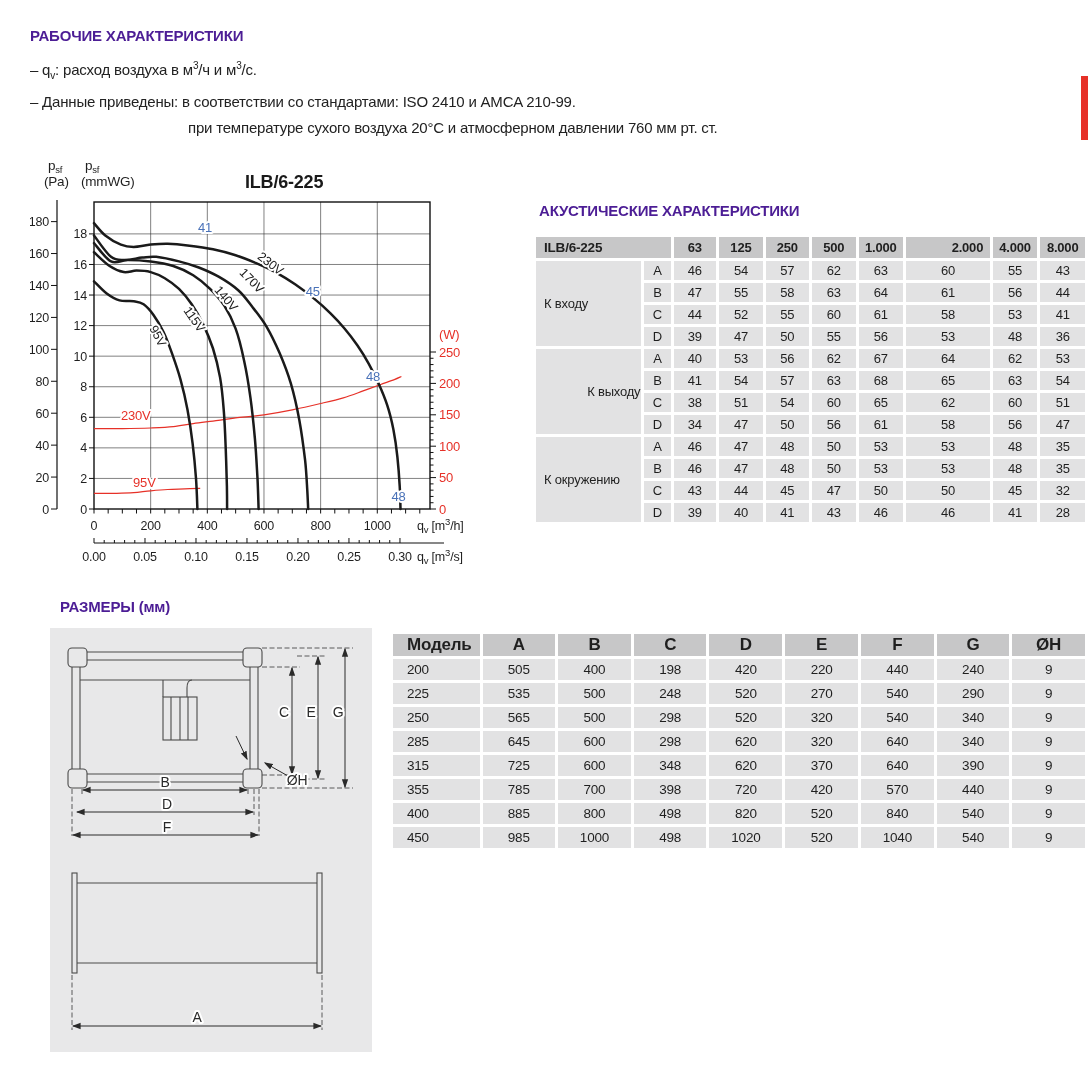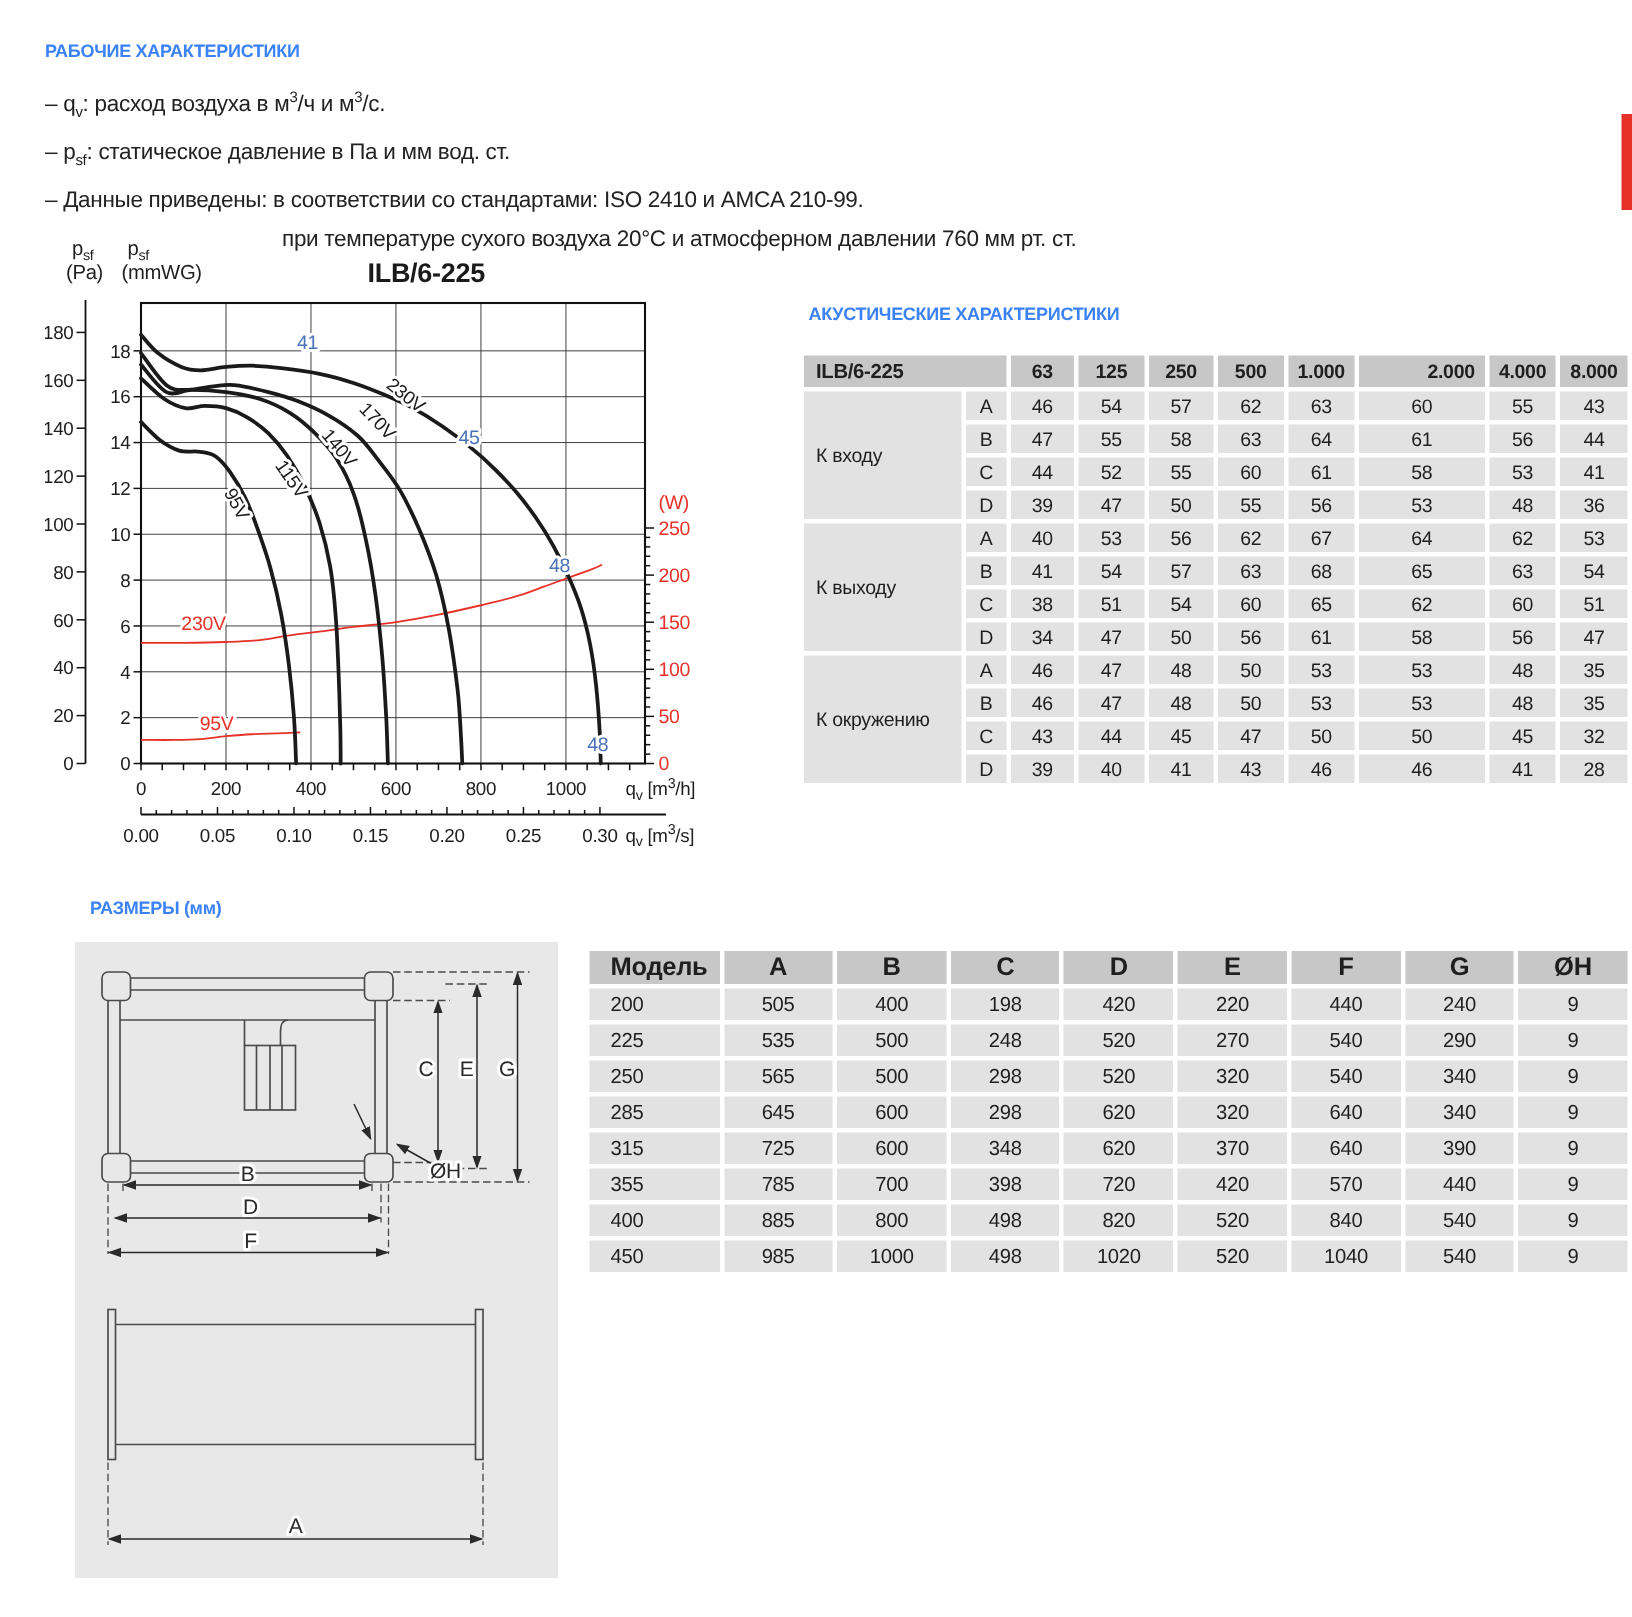--- a/index.html
+++ b/index.html
@@ -1,18 +1,18 @@
 <!DOCTYPE html>
 <html><head>
 <meta charset="utf-8">
 <style>
   html,body{margin:0;padding:0;background:#ffffff;}
   body{width:1088px;height:1078px;position:relative;font-family:"Liberation Sans",sans-serif;color:#1f1f1f;letter-spacing:-0.2px;}
   .abs{position:absolute;}
-  .sec-title{font-size:12px;font-weight:700;color:#3b82f6;}
+  .sec-title{font-size:15px;font-weight:700;color:#4c1d95;}
   
   #bullets{font-size:15px;line-height:26px;color:#222;}
   #bullets .line{white-space:nowrap;}
   #bullets sub{font-size:10px;}
   #bullets sup{font-size:10px;}
   .indented{padding-left:158px;}
   
   #red-bar{background:#e63128;width:7px;height:64px;}
   
   table{border-collapse:separate;border-spacing:3px;table-layout:fixed;}
@@ -40,21 +40,20 @@
   .chart-title{font-size:18px;font-weight:700;fill:#1a1a1a;}
   .dim-letter{font-size:14px;fill:#2a2a2a;}
 </style>
 </head>
 <body>
 
 <div class="abs sec-title" style="left:30px;top:27px;">РАБОЧИЕ ХАРАКТЕРИСТИКИ</div>
 
 <div class="abs" id="bullets" style="left:30px;top:53px;">
   <div class="line"><span>– q</span><sub>v</sub><span>: расход воздуха в м</span><sup>3</sup><span>/ч и м</span><sup>3</sup><span>/с.</span></div>
-  <div class="line"><span>– p</span><sub>sf</sub><span>: статическое давление в Па и мм вод. ст.</span></div>
   <div class="line"><span>– Данные приведены: в соответствии со стандартами: ISO 2410 и AMCA 210-99.</span></div>
   <div class="line indented"><span>при температуре сухого воздуха 20°C и атмосферном давлении 760 мм рт. ст.</span></div>
 </div>
 
 <div class="abs" id="red-bar" style="left:1081px;top:76px;"></div>
 
 <svg class="abs" id="chart-svg" style="left:30px;top:155px;" width="480" height="420" viewBox="0 0 480 420">
     <g stroke="#2b2b2b" stroke-width="0.6">
       <line x1="120.65799999999999" y1="47" x2="120.65799999999999" y2="354"></line>
       <line x1="177.31599999999997" y1="47" x2="177.31599999999997" y2="354"></line>
@@ -298,21 +297,21 @@
         <td>39</td>
         <td>47</td>
         <td>50</td>
         <td>55</td>
         <td>56</td>
         <td>53</td>
         <td>48</td>
         <td>36</td>
       </tr>
       <tr>
-        <td class="group" rowspan="4" style="width: 99px;">К выходу</td>
+        <td class="group" rowspan="4" style="width: 99px; text-align: right;">К выходу</td>
         <td style="width: 26px;">A</td>
         <td>40</td>
         <td>53</td>
         <td>56</td>
         <td>62</td>
         <td>67</td>
         <td>64</td>
         <td>62</td>
         <td>53</td>
       </tr>

